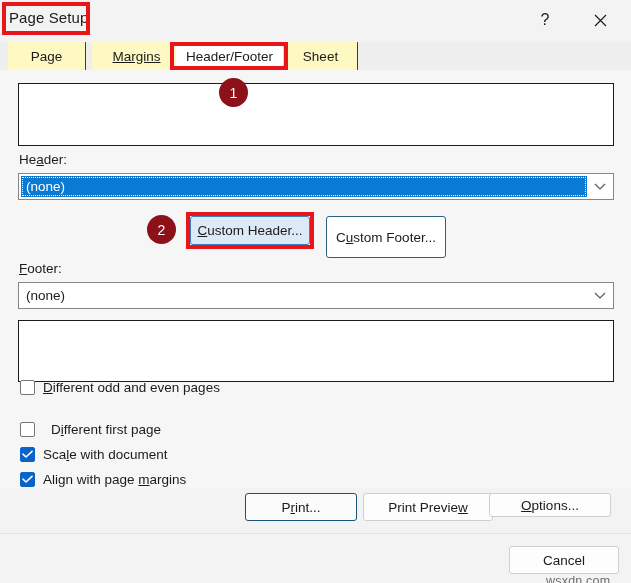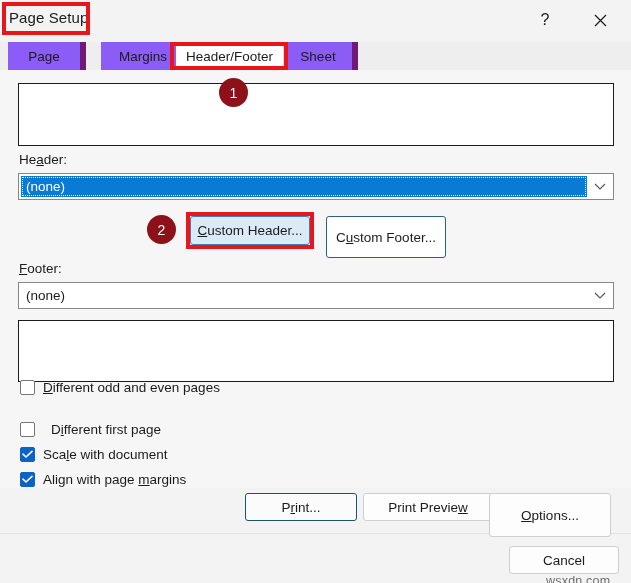--- a/index.html
+++ b/index.html
@@ -60,31 +60,31 @@
   }
   .tab {
     position: absolute;
     top: 0;
     height: 28px;
     display: flex;
     align-items: center;
     justify-content: center;
     font-size: 13.5px;
     color: #1b1b1b;
-    background: #8b5cf6;
-    box-sizing: border-box;
-    border-right: 6px solid #701a75;
+    background: #fef9c3;
+    box-sizing: border-box;
+    border-right: 1px solid #701a75;
     cursor: default;
   }
   .tab.active {
     background: #ffffff;
     border-right: 1px solid #dadada;
   }
   .tab-page     { left: 8px;   width: 78px; }
-  .tab-margins  { left: 101px;  width: 90px; }
+  .tab-margins  { left: 92px;  width: 90px; text-decoration: underline; }
   .tab-hf       { left: 176px; width: 108px; }
   .tab-sheet    { left: 284px; width: 74px; }
 
   
   .body-panel {
     position: absolute;
     left: 0; top: 70px;
     width: 631px; height: 418px;
     background: #f6f6f6;
     border-bottom: 1px solid #e2e2e2;
@@ -177,21 +177,21 @@
   }
   #print-btn {
     left: 245px; top: 493px; width: 112px; height: 28px;
     background: #fbfbfb;
     border: 1px solid #1a5276;
   }
   #print-preview-btn {
     left: 363px; top: 493px; width: 130px; height: 28px;
   }
   #options-btn {
-    left: 489px; top: 493px; width: 122px; height: 44px;
+    left: 489px; top: 493px; width: 122px; height: 24px;
   }
   #ok-btn {
     left: 388px; top: 546px; width: 115px; height: 24px;
     border: 1px solid #2a6ca8;
     margin-top: 48px;
   }
   #cancel-btn {
     left: 509px; top: 546px; width: 110px; height: 28px;
   }
 

